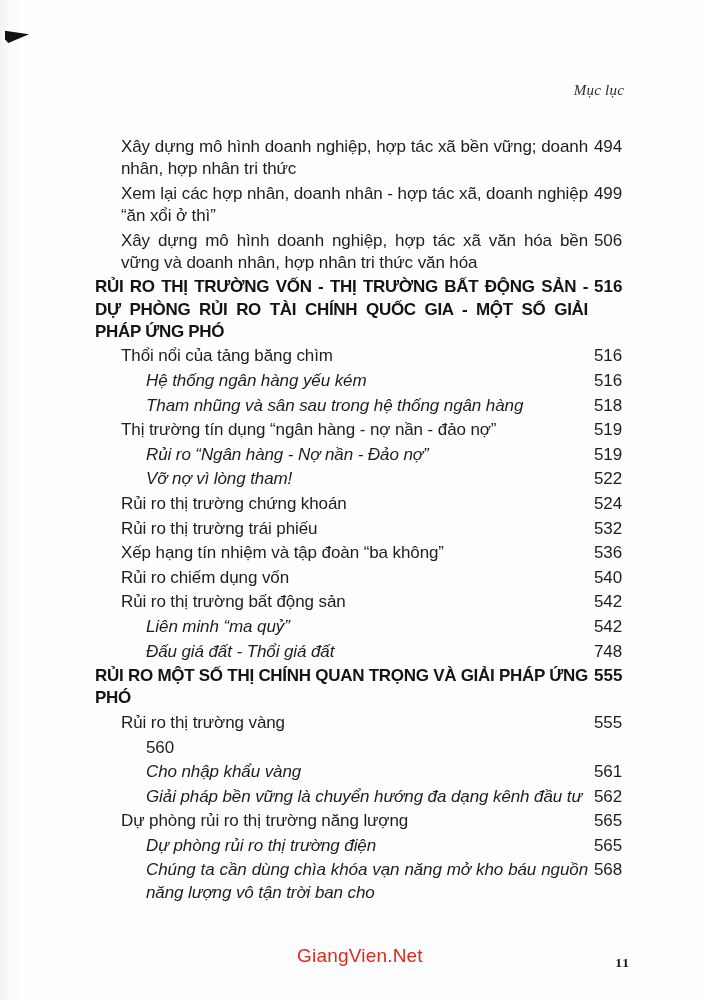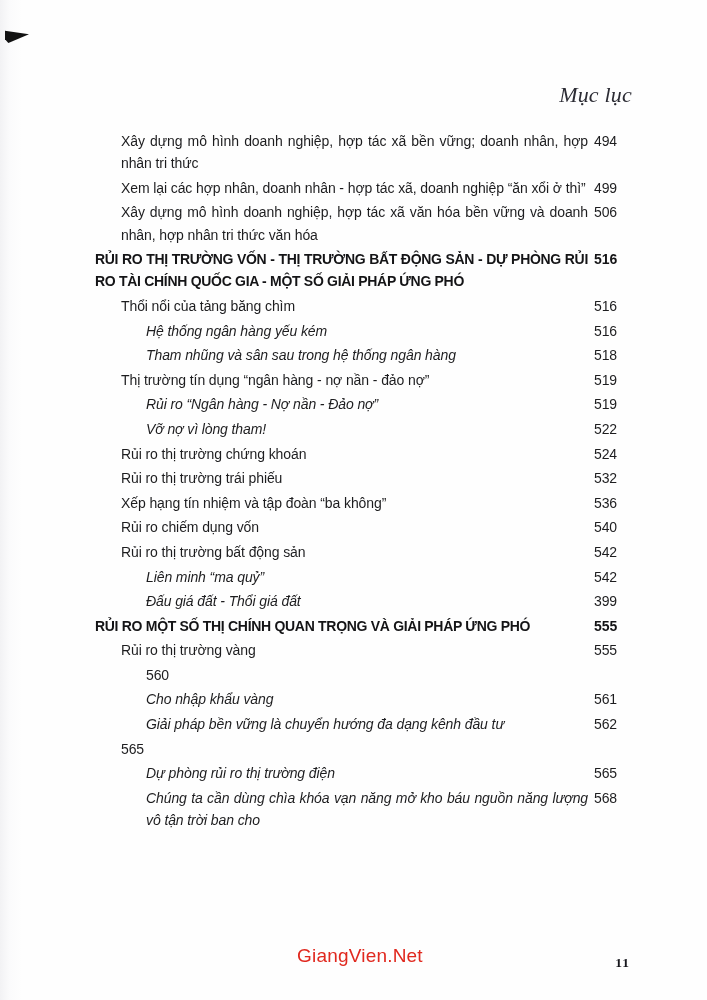--- a/index.html
+++ b/index.html
@@ -14,28 +14,28 @@
     position:absolute;inset:0;
     background:linear-gradient(90deg,#f2f2f4 0px,#fbfbfc 10px,#fefefe 22px,#fefefe 100%);
   }
   
   .corner-mark{
     position:absolute;left:5px;top:30px;width:24px;height:13px;
     background:#121212;
     clip-path:polygon(0 6%, 100% 32%, 14% 100%, 0 72%);
   }
   .running-head{
-    position:absolute;top:82px;right:75px;
+    position:absolute;top:82px;right:83px;
     font-family:"Liberation Serif", serif;
-    font-style:italic;font-size:22px;color:#2c2c34;
+    font-style:italic;font-size:15px;color:#2c2c34;
     letter-spacing:.2px;
   }
   .toc{
-    position:absolute;left:95px;top:130px;width:535px;
-    font-size:14px;line-height:22.2px;color:#1d1d1f;
+    position:absolute;left:95px;top:136px;width:535px;
+    font-size:17px;line-height:22.2px;color:#1d1d1f;
     letter-spacing:-0.1px;
   }
   .entry{
     display:flex;align-items:flex-start;gap:6px;
     margin-bottom:2.4px;
   }
   .entry .txt{flex:1 1 auto;text-align:justify;}
   .entry .num{flex:0 0 36px;text-align:left;white-space:nowrap;}
   .entry.level-1{padding-left:26px;}
   .entry.level-2{padding-left:51px;}
@@ -123,21 +123,21 @@
       <div class="entry level-1 style-regular">
         <span class="txt">Rủi ro thị trường bất động sản</span>
         <span class="num">542</span>
       </div>
       <div class="entry level-2 style-italic">
         <span class="txt">Liên minh “ma quỷ”</span>
         <span class="num">542</span>
       </div>
       <div class="entry level-2 style-italic">
         <span class="txt">Đấu giá đất - Thổi giá đất</span>
-        <span class="num">399</span>
+        <span class="num">748</span>
       </div>
       <div class="entry level-0 style-bold">
         <span class="txt">RỦI RO MỘT SỐ THỊ CHÍNH QUAN TRỌNG VÀ GIẢI PHÁP ỨNG PHÓ</span>
         <span class="num">555</span>
       </div>
       <div class="entry level-1 style-regular">
         <span class="txt">Rủi ro thị trường vàng</span>
         <span class="num">555</span>
       </div>
       <div class="entry level-2 style-italic">
@@ -145,20 +145,21 @@
       </div>
       <div class="entry level-2 style-italic">
         <span class="txt">Cho nhập khẩu vàng</span>
         <span class="num">561</span>
       </div>
       <div class="entry level-2 style-italic">
         <span class="txt">Giải pháp bền vững là chuyển hướng đa dạng kênh đầu tư</span>
         <span class="num">562</span>
       </div>
       <div class="entry level-1 style-regular">
+        <span class="txt">Dự phòng rủi ro thị trường năng lượng</span>
         <span class="num">565</span>
       </div>
       <div class="entry level-2 style-italic">
         <span class="txt">Dự phòng rủi ro thị trường điện</span>
         <span class="num">565</span>
       </div>
       <div class="entry level-2 style-italic">
         <span class="txt">Chúng ta cần dùng chìa khóa vạn năng mở kho báu nguồn năng lượng vô tận trời ban cho</span>
         <span class="num">568</span>
       </div>

